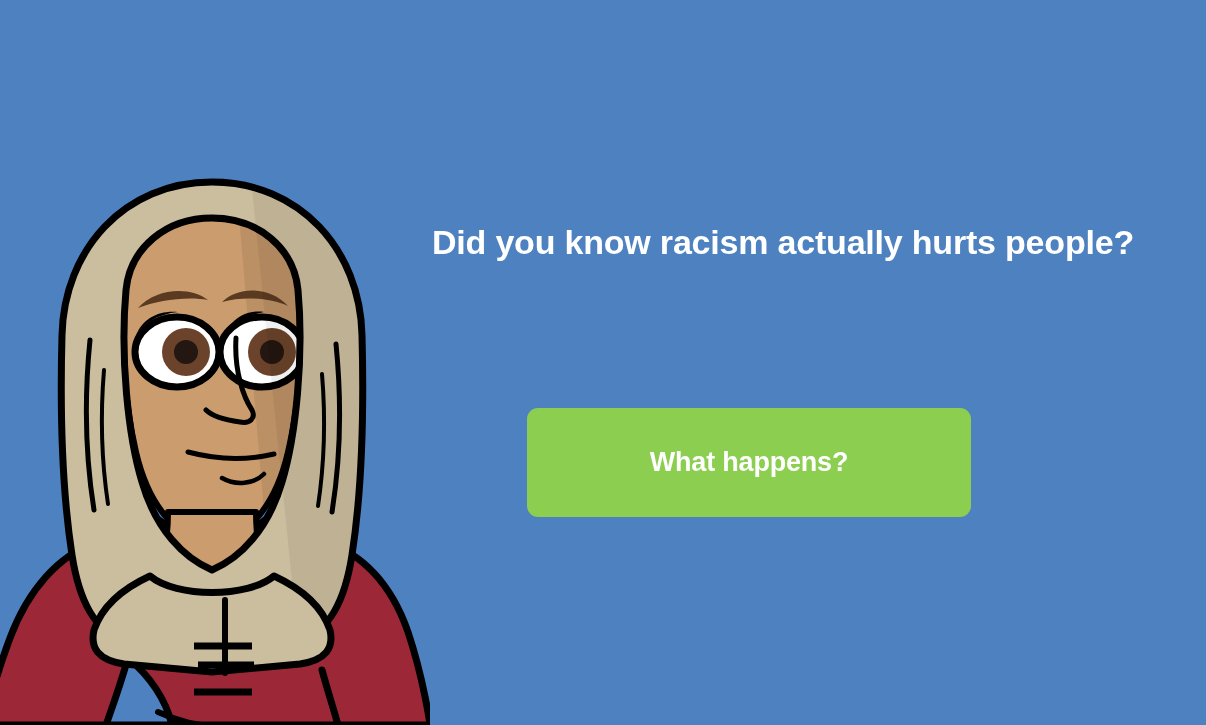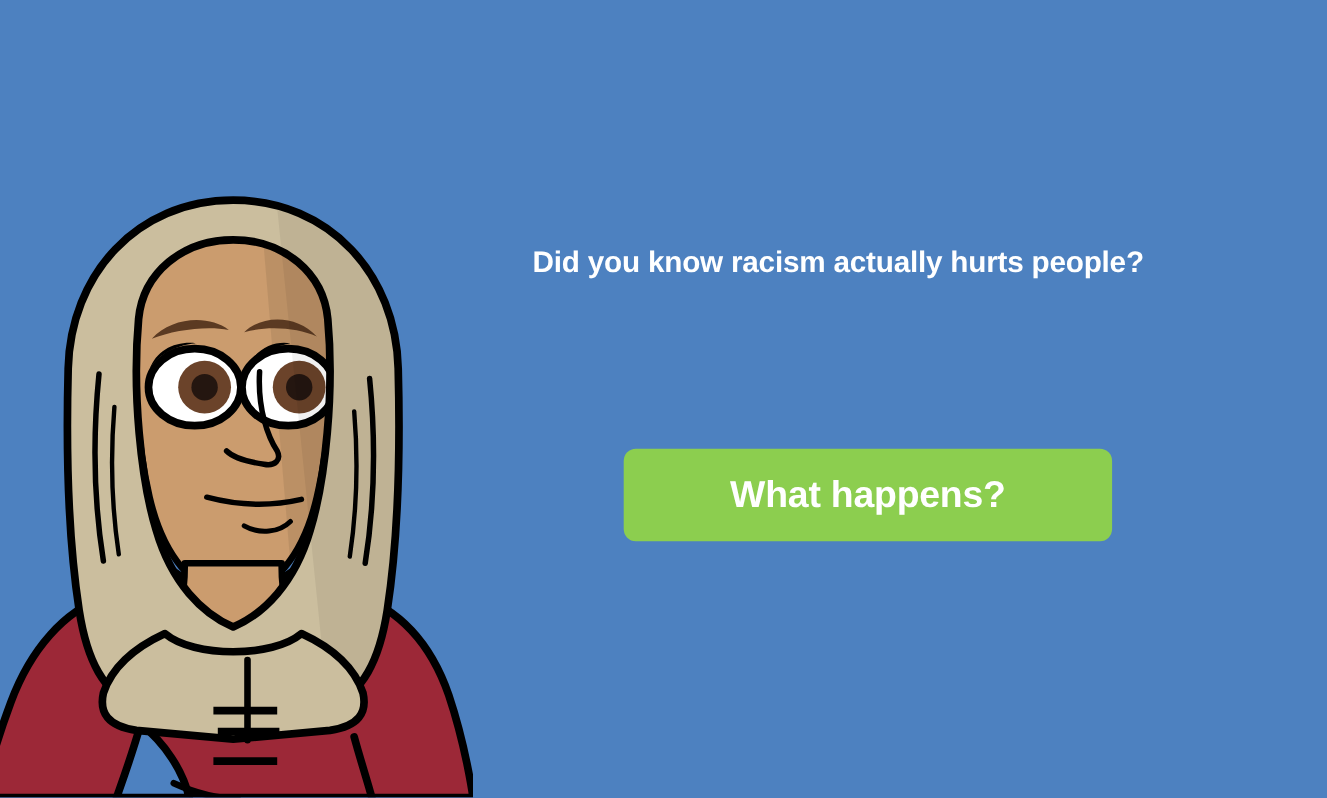--- a/index.html
+++ b/index.html
@@ -40,52 +40,51 @@
     height:725px;
   }
 
   #headline {
     position:absolute;
     left:2px;
     top:222px;
     width:660px;
     text-align:center;
     color:#ffffff;
-    font-size:27px;
+    font-size:34px;
     font-weight:bold;
     letter-spacing:-0.2px;
     line-height:1.2;
     white-space:nowrap;
   }
 
   #cta-wrap {
     position:absolute;
     left:97px;
     top:408px;
     width:444px;
     height:88px;
   }
 
   #cta-button {
     display:flex;
     align-items:center;
     justify-content:center;
     width:444px;
-    height:84px;
+    height:109px;
     background:#8cce4f;
     border:none;
     border-radius:11px;
     color:#ffffff;
     font-family:"Liberation Sans", sans-serif;
-    font-size:34px;
+    font-size:27px;
     font-weight:bold;
     letter-spacing:-0.2px;
     cursor:pointer;
     padding:0;
-    margin-left:40px;
   }
 </style>
 </head>
 <body>
 
 <div id="stage">
 
   <div id="character">
     <svg viewBox="0 0 430 565" xmlns="http://www.w3.org/2000/svg" aria-hidden="true">
       <defs>

